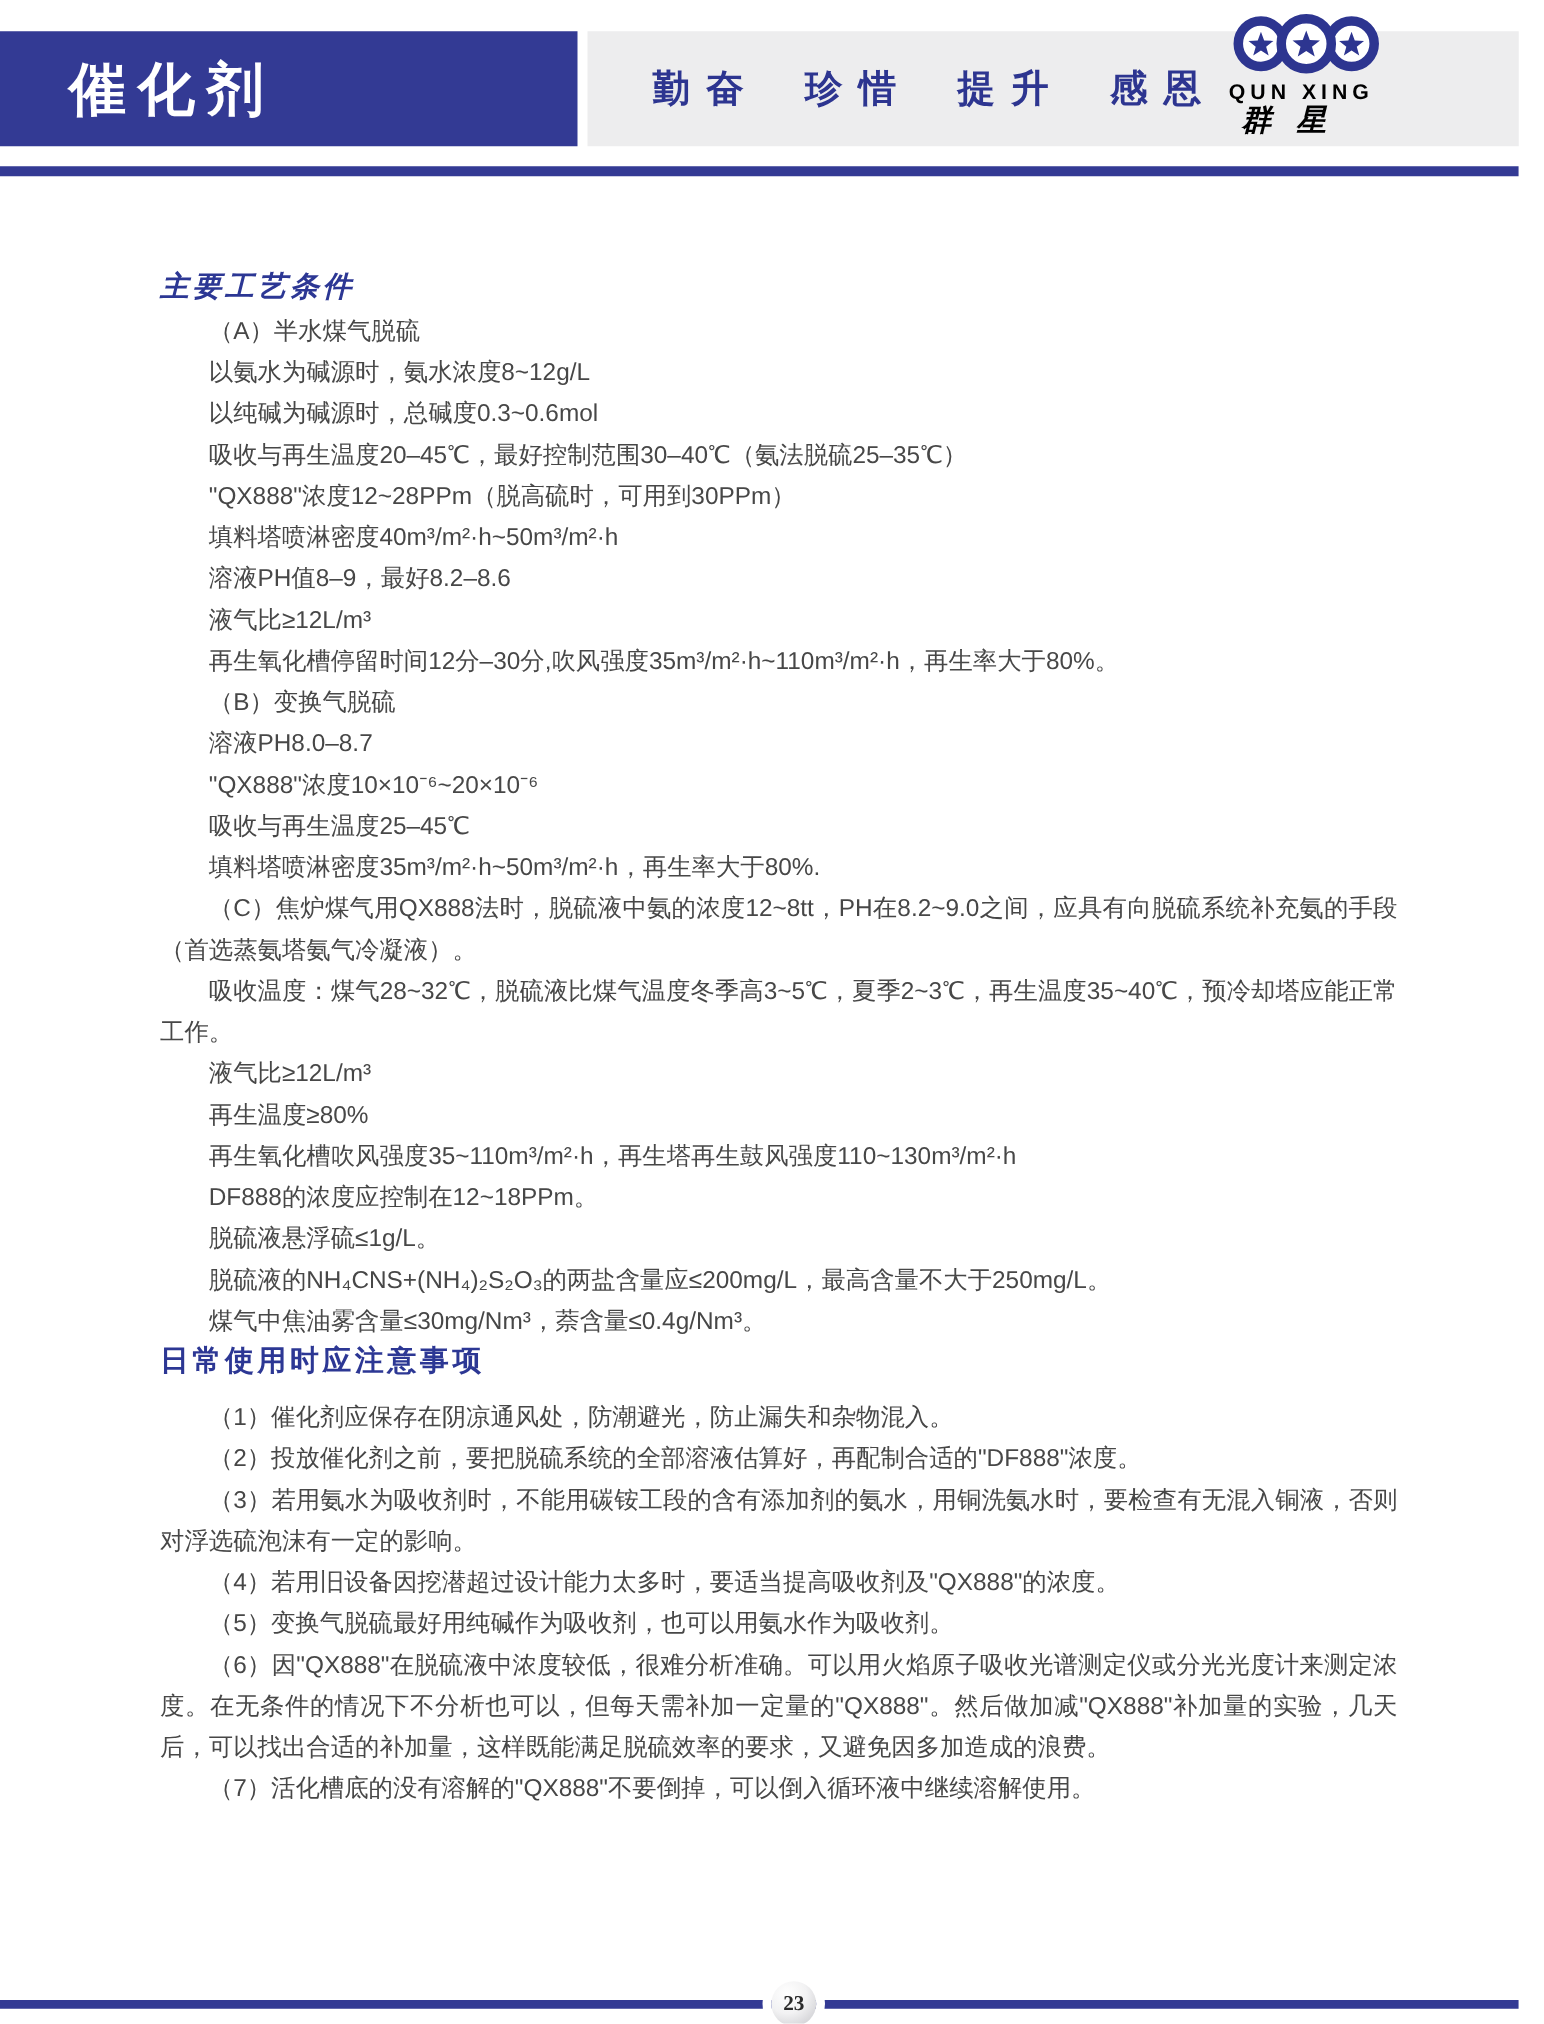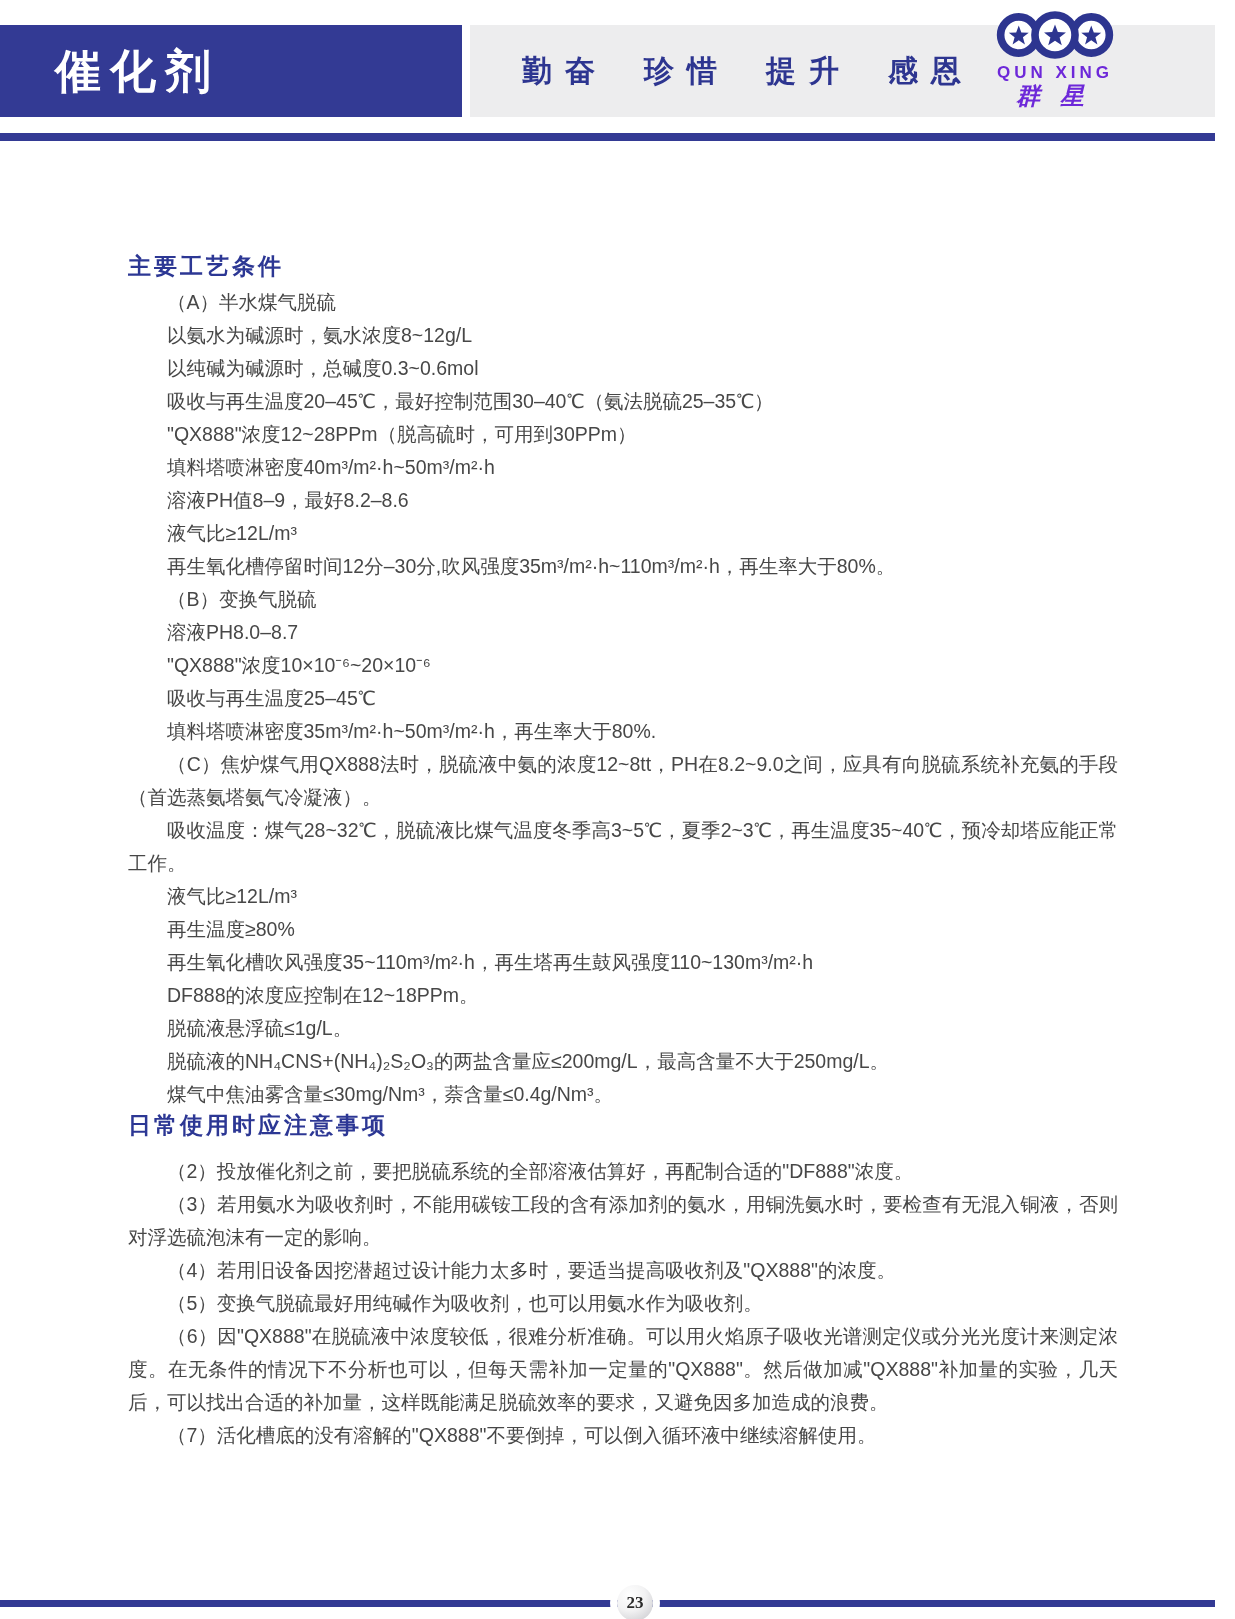--- a/index.html
+++ b/index.html
@@ -30,40 +30,40 @@
     display:flex; align-items:center;
   }
   .slogans {
     display:flex; gap:36px; margin-left:52px;
     font-size:30px; font-weight:bold; color:#2d3590;
   }
   .slogan-word { letter-spacing:13px; }
 
   .logo {
     position:absolute; right:88px; top:10px; width:144px;
-    text-align:center; color:#6d28d9; z-index:2;
+    text-align:left; color:#000000; z-index:2;
   }
   .logo-latin { font-size:17px; font-weight:bold; letter-spacing:4px; line-height:1.1; }
   .logo-cn { font-size:24px; font-weight:bold; font-style:italic; letter-spacing:20px; padding-left:10px; line-height:1.1; }
 
   .header-rule {
     position:absolute; left:0; top:133px;
     width:100%; height:8px; background:#333a94;
   }
 
   
   main {
     position:absolute; left:128px; top:141px; width:990px;
   }
   h2.sec-title {
     margin:0; color:#2c3794;
     font-size:23px; font-weight:bold; letter-spacing:3px;
     line-height:28px;
   }
-  #sec1-title { margin-top:111px; margin-bottom:6px; }
+  #sec1-title { margin-top:74px; margin-bottom:6px;font-style:italic; }
   #sec2-title { margin-bottom:16px; }
   p.body-par {
     margin:0;
     font-size:19.5px; line-height:33px;
     color:#474747;
     text-indent:2em;
     text-align:justify;
   }
 
   
@@ -137,20 +137,21 @@
     <p class="body-par">吸收温度：煤气28~32℃，脱硫液比煤气温度冬季高3~5℃，夏季2~3℃，再生温度35~40℃，预冷却塔应能正常工作。</p>
     <p class="body-par">液气比≥12L/m³</p>
     <p class="body-par">再生温度≥80%</p>
     <p class="body-par">再生氧化槽吹风强度35~110m³/m²·h，再生塔再生鼓风强度110~130m³/m²·h</p>
     <p class="body-par">DF888的浓度应控制在12~18PPm。</p>
     <p class="body-par">脱硫液悬浮硫≤1g/L。</p>
     <p class="body-par">脱硫液的NH₄CNS+(NH₄)₂S₂O₃的两盐含量应≤200mg/L，最高含量不大于250mg/L。</p>
     <p class="body-par">煤气中焦油雾含量≤30mg/Nm³，萘含量≤0.4g/Nm³。</p>
 
     <h2 class="sec-title" id="sec2-title">日常使用时应注意事项</h2>
+    <p class="body-par">（1）催化剂应保存在阴凉通风处，防潮避光，防止漏失和杂物混入。</p>
     <p class="body-par">（2）投放催化剂之前，要把脱硫系统的全部溶液估算好，再配制合适的"DF888"浓度。</p>
     <p class="body-par">（3）若用氨水为吸收剂时，不能用碳铵工段的含有添加剂的氨水，用铜洗氨水时，要检查有无混入铜液，否则对浮选硫泡沫有一定的影响。</p>
     <p class="body-par">（4）若用旧设备因挖潜超过设计能力太多时，要适当提高吸收剂及"QX888"的浓度。</p>
     <p class="body-par">（5）变换气脱硫最好用纯碱作为吸收剂，也可以用氨水作为吸收剂。</p>
     <p class="body-par">（6）因"QX888"在脱硫液中浓度较低，很难分析准确。可以用火焰原子吸收光谱测定仪或分光光度计来测定浓度。在无条件的情况下不分析也可以，但每天需补加一定量的"QX888"。然后做加减"QX888"补加量的实验，几天后，可以找出合适的补加量，这样既能满足脱硫效率的要求，又避免因多加造成的浪费。</p>
     <p class="body-par">（7）活化槽底的没有溶解的"QX888"不要倒掉，可以倒入循环液中继续溶解使用。</p>
   </main>
 
   <footer>
     <div class="footer-line"></div>

